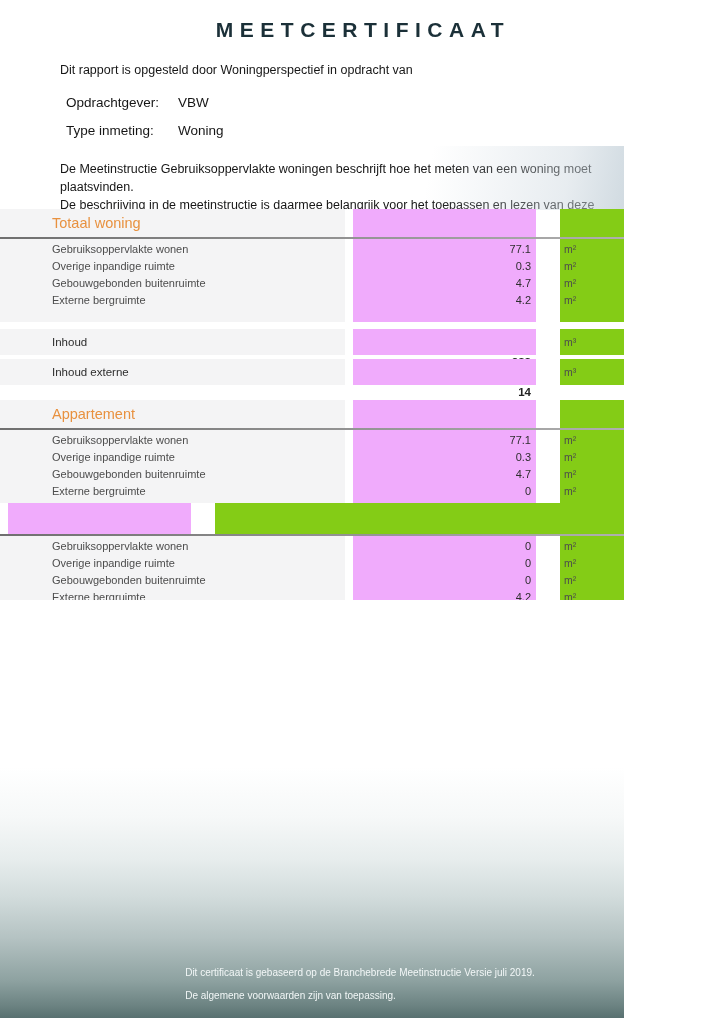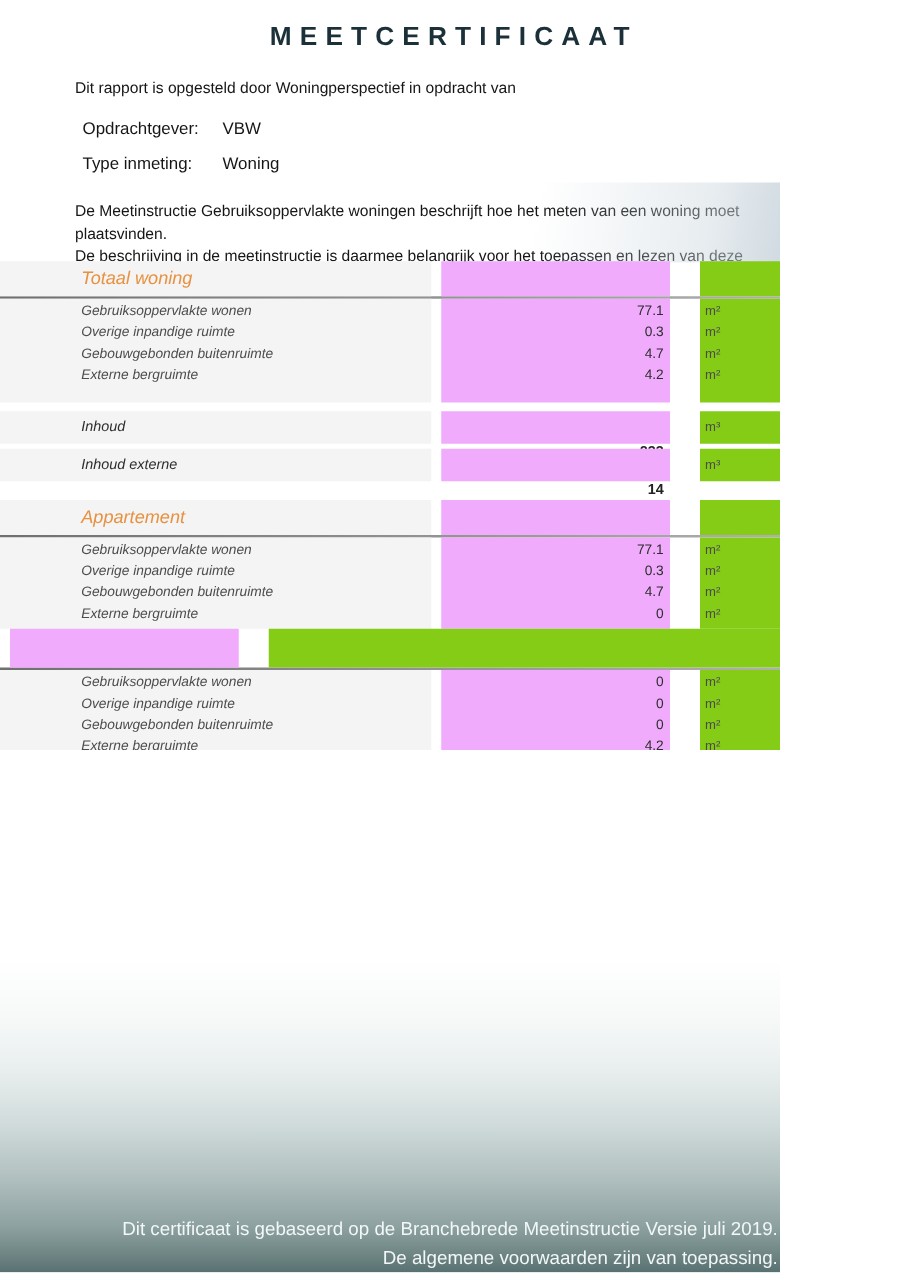--- a/index.html
+++ b/index.html
@@ -22,21 +22,21 @@
   .field-row.f2{top:123px;}
   .para{position:absolute;top:160px;left:60px;font-size:12.5px;line-height:18px;color:#161616;}
   .corner-fade{
     position:absolute;top:146px;right:0;width:300px;height:64px;
     background:linear-gradient(100deg,rgba(255,255,255,0) 35%,rgba(203,214,222,0.45) 80%,rgba(184,199,209,0.65) 100%);
     pointer-events:none;
   }
   
   .table-area{position:absolute;top:209px;left:0;width:720px;}
   .band{display:flex;width:720px;}
-  .band .c1{width:345px;background:#f4f4f5;box-sizing:border-box;padding-left:65px;font-style:italic;}
+  .band .c1{width:345px;background:#f4f4f5;box-sizing:border-box;padding-left:52px;}
   .band .gap{width:8px;background:transparent;}
   .band .c2{width:183px;background:#f0abfc;box-sizing:border-box;text-align:right;padding-right:5px;}
   .band .c3{flex:1;background:#84cc16;box-sizing:border-box;padding-left:4px;margin-left:16px;}
   .head-band{height:28px;}
   .head-band .c1{display:flex;align-items:center;}
   .sec-title{font-size:14.5px;color:#e8913f;}
   .head-line{height:2px;width:720px;background:linear-gradient(to right,#6f6f6f,#b9b9b9);}
   .rows-band .c1,.rows-band .c2,.rows-band .c3{padding-top:2px;}
   .rows-band .cell-inner{line-height:17px;}
   .row-label{font-size:11px;color:#4c4c4c;line-height:17px;}
@@ -55,22 +55,22 @@
   .berg-head{height:31px;}
   
   .footer{
     position:absolute;top:600px;left:0;width:720px;height:418px;
     background:linear-gradient(180deg,
       #ffffff 0%, #ffffff 40%, #f6f8f8 52%, #e7eded 62%,
       #d2dcdc 71%, #b4c2c2 81%, #8ea2a1 91%, #6c8382 97%, #587070 100%);
     display:flex;flex-direction:column;justify-content:flex-end;align-items:center;
   }
   .footer-text{
-    text-align:right;color:#f2f7f7;font-size:15px;line-height:22.5px;
-    padding-bottom:0;
+    text-align:left;color:#f2f7f7;font-size:10px;line-height:22.5px;
+    padding-bottom:11px;
   }
 </style>
 </head>
 <body>
 
 <div class="page">
 
   <div class="title-wrap">
     <span class="doc-title">MEETCERTIFICAAT</span>
   </div>

